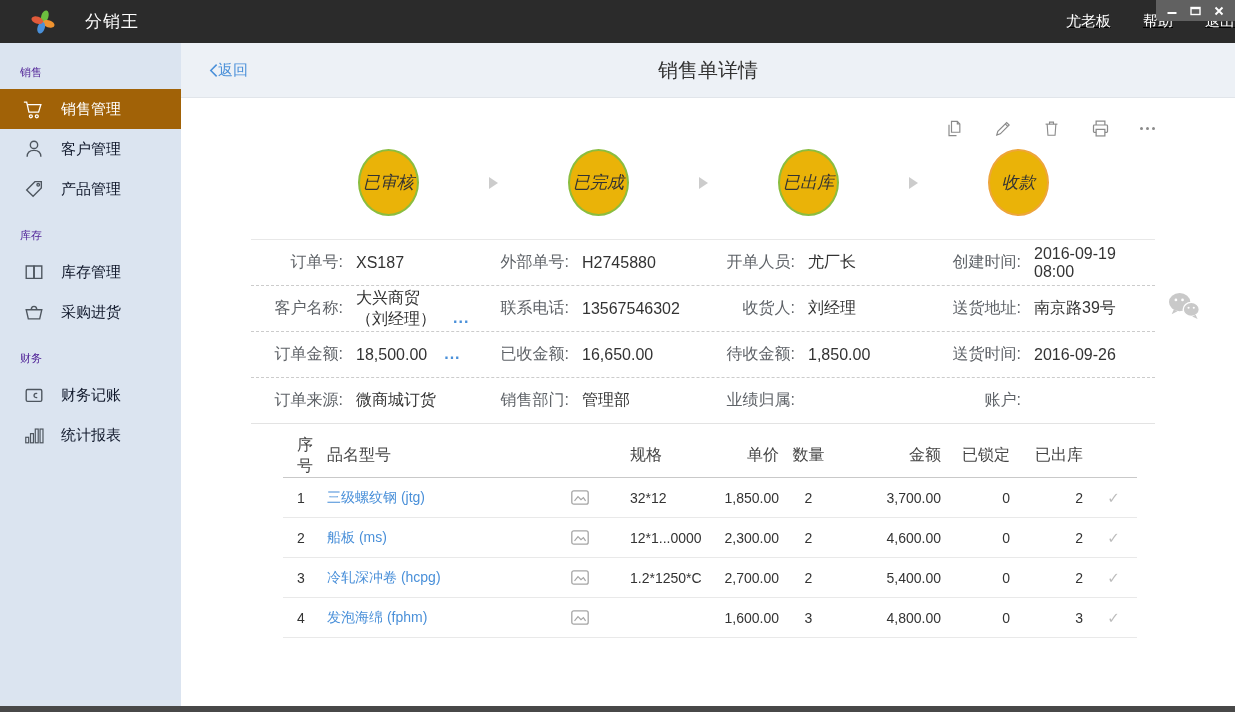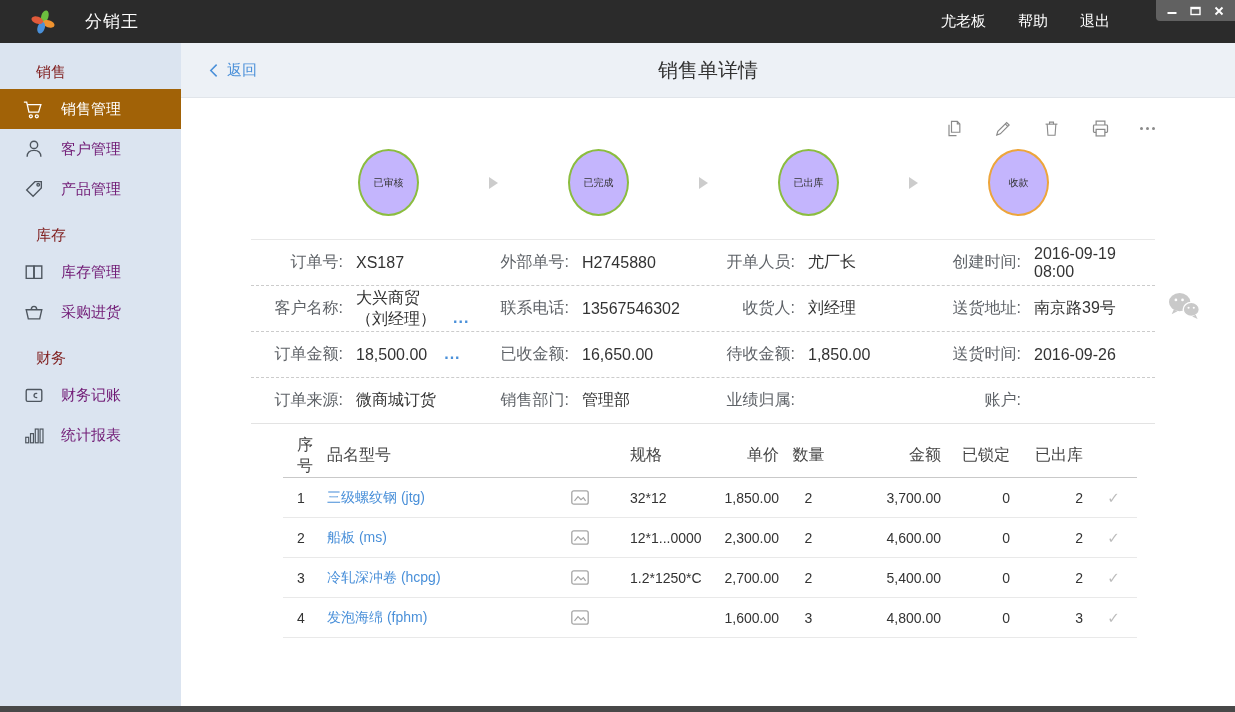--- a/index.html
+++ b/index.html
@@ -6,55 +6,55 @@
   html,body { width:1235px; height:712px; }
   body {
     font-family: "Liberation Sans", "DejaVu Sans", sans-serif;
     background:#fff; overflow:hidden; position:relative;
   }
 
   
   .titlebar { height:43px; background:#2b2b2b; display:flex; align-items:center; position:relative; }
   .logo-area { display:flex; align-items:center; margin-left:30px; gap:29px; }
   .app-name { color:#fff; font-size:17px; letter-spacing:1px; }
-  .titlebar-menu { margin-left:auto; margin-right:125px; display:flex; gap:32px; }
+  .titlebar-menu { margin-left:auto; display:flex; gap:32px;text-decoration:underline; }
   .titlebar-menu .menu-item { color:#fff; font-size:15px; cursor:pointer; }
   .window-controls { position:absolute; top:0; right:0; width:79px; height:21px;
     background:#616161; border-bottom-left-radius:4px; display:flex; align-items:center;
     justify-content:space-evenly; }
   .win-btn { width:14px; height:14px; display:flex; align-items:center; justify-content:center; cursor:pointer; }
 
   
   .app-body { display:flex; height:669px; }
   .sidebar { width:181px; background:#dbe4f0; flex-shrink:0; }
   .main { flex:1; background:#fff; display:flex; flex-direction:column; min-width:0; }
 
   
-  .side-section-header { font-size:15px; color:#7f1d1d; padding-left:36px; margin:15px 0 6px; height:22px; line-height:22px; }
+  .side-section-header { font-size:11px; color:#4c1d95; padding-left:20px; margin:15px 0 6px; height:22px; line-height:22px; }
   .sidebar > .side-section-header:first-child { margin-top:18px; }
-  .side-item { height:40px; display:flex; align-items:center; padding-left:22px; font-size:15px; color:#701a75; cursor:pointer; }
+  .side-item { height:40px; display:flex; align-items:center; padding-left:22px; font-size:15px; color:#0f172a; cursor:pointer; }
   .side-item .icon { width:23px; height:23px; margin-right:16px; display:flex; align-items:center; justify-content:center; color:#4e565f; }
   .side-item.active { background:#a16207; color:#fff; }
   .side-item.active .icon { color:#fff; }
 
   
   .page-header { height:55px; background:#edf1f6; border-bottom:1px solid #e1e5ea; position:relative; display:flex; align-items:center; flex-shrink:0; }
-  .back-link { margin-left:28px; display:flex; align-items:center; gap:9px; color:#4a90d9; font-size:15px; cursor:pointer; z-index:2; }
+  .back-link { margin-left:28px; display:flex; align-items:center; gap:0; color:#4a90d9; font-size:15px; cursor:pointer; z-index:2; }
   .page-title { position:absolute; left:0; right:0; text-align:center; font-size:20px; color:#333; }
 
   
   .content { flex:1; padding:0 80px 0 70px; }
   .toolbar { display:flex; justify-content:flex-end; align-items:center; gap:29px; margin-top:19px; height:23px; }
   .tool-btn { color:#8a8a8a; cursor:pointer; display:flex; align-items:center; }
   .more-dots { display:flex; gap:3px; }
   .more-dots i { width:3px; height:3px; border-radius:50%; background:#8a8a8a; }
 
   
   .status-flow { display:flex; align-items:center; justify-content:space-between; padding:9px 106px 23px 107px; }
-  .status-circle { width:61px; height:67px; border:2px solid; border-radius:50%; display:flex; align-items:center; justify-content:center; font-size:10px; color:#333; background:#c4b5fd; flex-shrink:0; }
+  .status-circle { width:61px; height:67px; border:2px solid; border-radius:50%; display:flex; align-items:center; justify-content:center; font-size:17px; color:#333; background:#eab308; flex-shrink:0;font-style:italic; }
   .status-circle.green { border-color:#8bbd3f; }
   .status-circle.orange { border-color:#eda53b; }
   .flow-arrow { width:0; height:0; border-left:9px solid #ccc; border-top:6.5px solid transparent; border-bottom:6.5px solid transparent; }
 
   
   .info-section { border-top:1px solid #e8e8e8; }
   .info-row { display:grid; grid-template-columns:repeat(4,1fr); min-height:46px; align-items:center; border-bottom:1px dashed #ccc; }
   .info-row:last-child { border-bottom:1px solid #e3e3e3; }
   .info-cell { display:flex; align-items:center; font-size:16px; min-width:0; }
   .info-label { width:92px; text-align:right; color:#5f6368; margin-right:13px; flex-shrink:0; }

